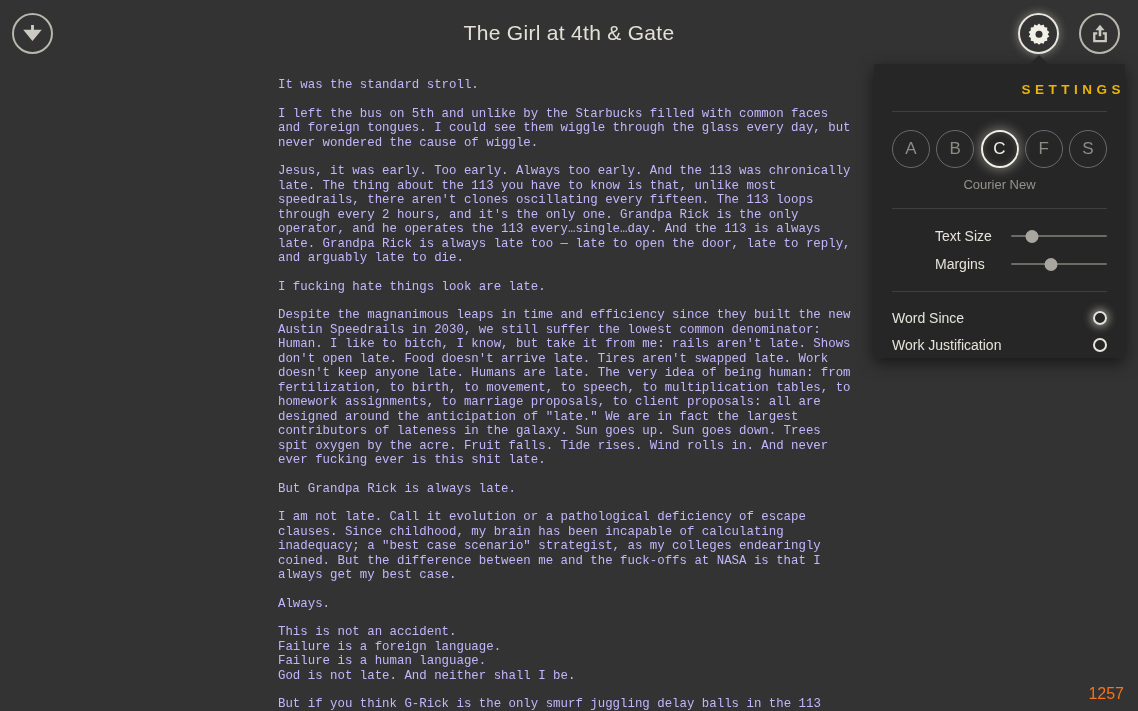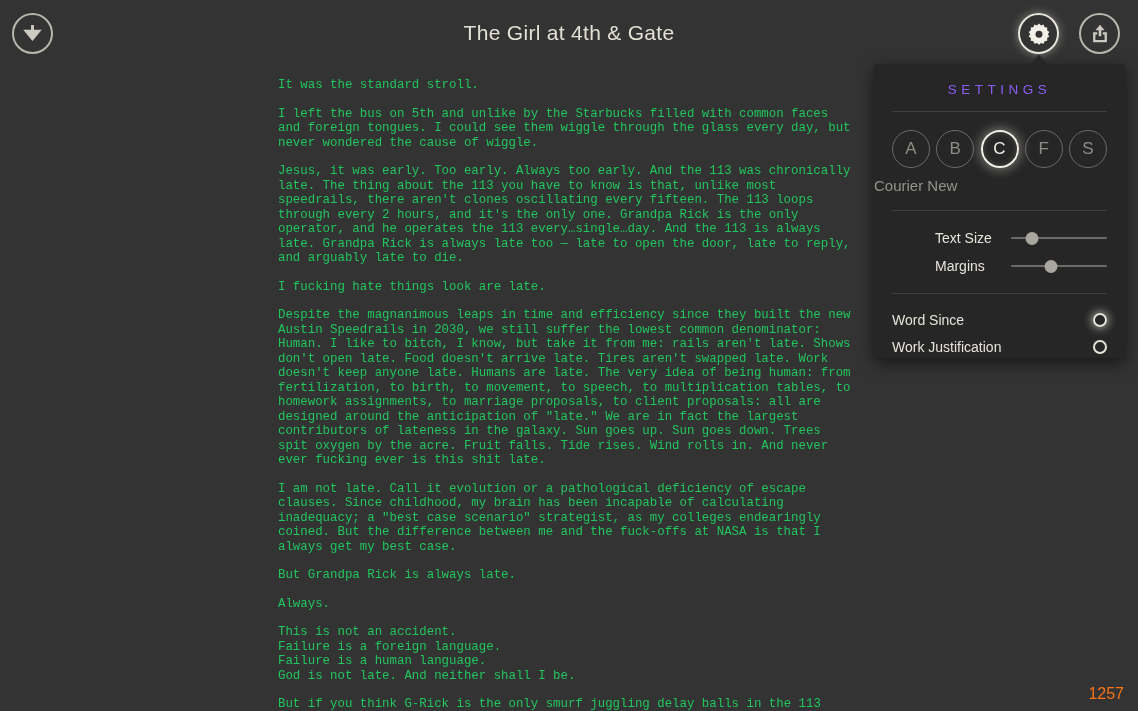--- a/index.html
+++ b/index.html
@@ -62,21 +62,21 @@
     width: 1138px; height: 644px;
     overflow: hidden;
   }
   #doc-page {
     position: absolute;
     left: 278px; top: 11px;
     width: 574px;
   }
   #doc-page p {
     margin: 0 0 14px 0;
-    color: #22c55e;
+    color: #c4b5fd;
     font-family: "Liberation Mono", "DejaVu Sans Mono", monospace;
     font-size: 12.4px;
     line-height: 14.5px;
     white-space: pre-wrap;
     letter-spacing: 0px;
   }
   #doc-page p:last-child { margin-bottom: 0; }
 
   .misspelled {
     text-decoration: none;
@@ -109,25 +109,25 @@
     left: 1029px; top: 55px;
     width: 0; height: 0;
     border-left: 10px solid transparent;
     border-right: 10px solid transparent;
     border-bottom: 10px solid #262626;
     z-index: 41;
   }
 
   #panel-title {
     margin: 18px 0 0 0;
-    text-align: center;
-    color: #8b5cf6;
+    text-align: right;
+    color: #eab308;
     font-size: 13.5px;
     letter-spacing: 4.5px;
-    font-weight: 400;
+    font-weight: 700;
     user-select: none;
   }
 
   .panel-divider {
     height: 1px;
     background: #3f3f3f;
     margin: 14px 18px 0 18px;
   }
 
   
@@ -148,22 +148,23 @@
     user-select: none;
   }
   .font-circle.selected {
     border-color: #f2efe6;
     border-width: 2px;
     color: #f2efe6;
     box-shadow: 0 0 11px 2px rgba(240,237,227,0.38),
                 inset 0 0 6px 0 rgba(240,237,227,0.18);
   }
   #font-name {
+    text-align: center;
     color: #95928b;
-    font-size: 15px;
+    font-size: 13px;
     margin-top: 9px;
     user-select: none;
   }
 
   
   #slider-block { padding: 0 18px; margin-top: 13px; }
   .slider-row {
     display: flex; align-items: center;
     height: 28px;
     margin-left: 43px;
@@ -264,22 +265,22 @@
     </div>
   </div>
 
   <div id="doc-scroll">
     <div id="doc-page">
       <p>It was the standard stroll.</p>
       <p>I left the bus on 5th and unlike by the Starbucks filled with common faces and foreign tongues. I could see them wiggle through the glass every day, but never wondered the cause of wiggle.</p>
       <p>Jesus, it was early. Too early. Always too early. And the 113 was chronically late. The thing about the 113 you have to know is that, unlike most speedrails, there aren't clones oscillating every fifteen. The 113 loops through every 2 hours, and it's the only one. Grandpa Rick is the only operator, and he operates the 113 every…single…day. And the 113 is always late. Grandpa Rick is always late too — late to open the door, late to reply, and arguably late to die.</p>
       <p>I fucking hate things look are late.</p>
       <p>Despite the magnanimous leaps in time and efficiency since they built the new Austin Speedrails in 2030, we still suffer the lowest common denominator: Human. I like to bitch, I know, but take it from me: rails aren't late. Shows don't open late. Food doesn't arrive late. Tires aren't swapped late. Work doesn't keep anyone late. Humans are late. The very idea of being human: from fertilization, to birth, to movement, to speech, to multiplication tables, to homework assignments, to marriage proposals, to client proposals: all are designed around the anticipation of "late." We are in fact the largest contributors of lateness in the galaxy. Sun goes up. Sun goes down. Trees spit oxygen by the acre. Fruit falls. Tide rises. Wind rolls in. And never ever fucking ever is this shit late.</p>
+      <p>But Grandpa Rick is always late.</p>
       <p>I am not late. Call it evolution or a pathological deficiency of escape clauses. Since childhood, my brain has been incapable of calculating inadequacy; a "best case scenario" strategist, as my colleges endearingly coined. But the difference between me and the fuck-offs at NASA is that I always get my best case.</p>
-      <p>But Grandpa Rick is always late.</p>
       <p>Always.</p>
       <p>This is not an accident.
 Failure is a foreign language.
 Failure is a human language.
 God is not late. And neither shall I be.</p>
       <p><span>But if you think G-Rick is the only </span><span class="misspelled">smurf</span><span> juggling delay balls in the 113 Circus, look alive, cause here she comes…. Speaking of which, she looks stressed, and before you think it's because she has some domestic problems or family dysfunctions, let me at ease your neg: she's fraggled cause she ain't</span></p>
     </div>
   </div>
 
   <div id="word-count">1257</div>

